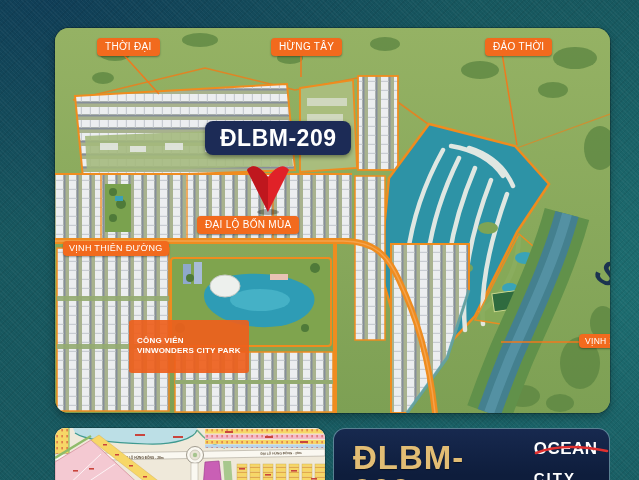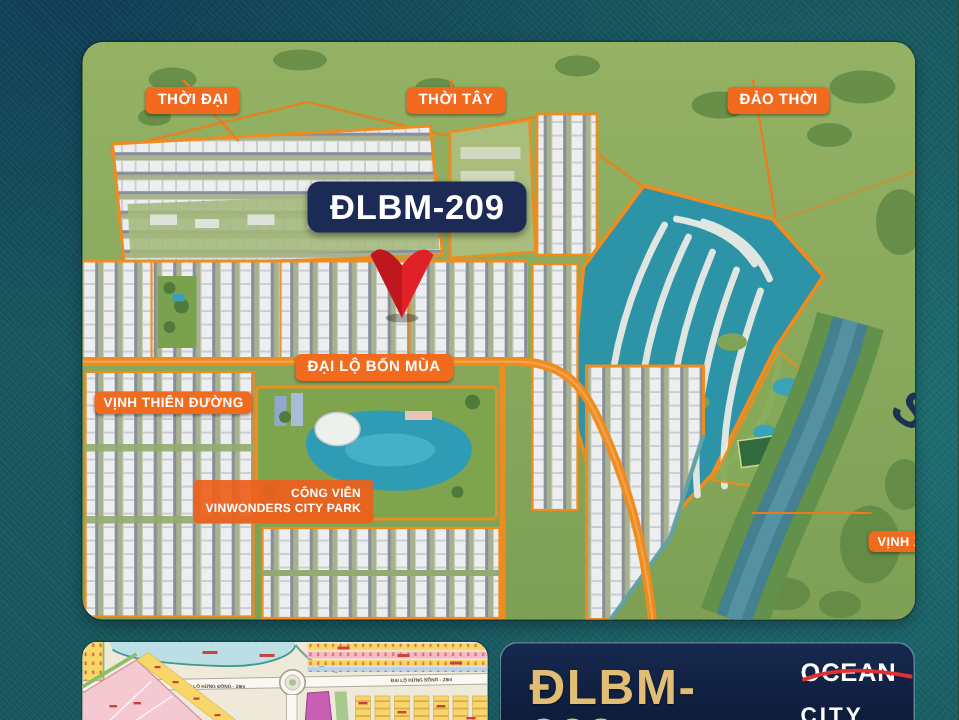--- a/index.html
+++ b/index.html
@@ -23,33 +23,33 @@
   #siteplan-panel{left:55px;top:428px;width:270px;height:52px;border-radius:10px 10px 0 0;
     background:#efe9da;box-shadow:0 0 0 1px rgba(0,0,0,.2);}
   #footer-panel{left:333px;top:428px;width:277px;height:52px;border-radius:12px 12px 0 0;
     background:linear-gradient(180deg,#17294f 0%,#0e1d3c 90%);
     border:1px solid rgba(150,210,215,.55);border-bottom:none;
     display:flex;align-items:flex-start;gap:13px;padding:9px 0 0 19px;box-sizing:border-box;}
   svg{display:block;}
   .overlay{position:absolute;left:0;top:0;}
 
   .area-label{
-    position:absolute;background:#f26a1d;color:#fff;font-weight:bold;
+    position:absolute;background:#f26a1d;color:#fff;font-weight:normal;
     font-size:10px;line-height:1.2;padding:3px 8px;border-radius:4px;
-    letter-spacing:.3px;white-space:nowrap;box-shadow:0 1px 2px rgba(0,0,0,.35);margin-top:20px;
+    letter-spacing:.3px;white-space:nowrap;box-shadow:0 1px 2px rgba(0,0,0,.35);
   }
   .area-label.small{font-size:8.5px;padding:2px 6px;}
   .badge{
     position:absolute;background:#1c2b56;color:#fff;font-weight:bold;
     font-size:23px;line-height:1.15;padding:4px 15px;border-radius:8px;
     letter-spacing:.5px;white-space:nowrap;box-shadow:0 2px 4px rgba(0,0,0,.4);
   }
   .park-label{
     position:absolute;background:rgba(238,95,28,.92);color:#fff;font-weight:bold;
-    text-align:right;font-size:8px;line-height:1.3;padding:4px 8px;border-radius:3px;
+    text-align:left;font-size:8px;line-height:1.3;padding:16px 8px;border-radius:3px;
     letter-spacing:.2px;white-space:nowrap;
   }
   #pin{position:absolute;left:188px;top:132px;width:50px;height:54px;}
 
   #footer-code{color:#e2bd74;font-size:33px;font-weight:bold;letter-spacing:1px;
     line-height:1;padding-top:3px;text-shadow:0 1px 1px rgba(0,0,0,.5);}
   #brand{position:relative;width:76px;color:#fff;font-weight:bold;line-height:1;padding-top:2px;}
   #brand .top{font-size:17px;letter-spacing:.5px;}
   #brand .bottom{font-size:15px;letter-spacing:2px;margin-top:13px;}
   #brand svg{position:absolute;left:0;top:6px;}
@@ -214,21 +214,21 @@
         <path d="M67,25 L104,66"></path>
           <path d="M246,25 L246,49"></path>
         <path d="M447,25 L462,117"></path>
           <path d="M446,314 L526,314" stroke-width="1.3"></path>
       </g>
 
       <ellipse cx="213" cy="184" rx="11" ry="3" fill="rgba(0,0,0,.3)"></ellipse>
     </svg>
 
     <div class="area-label" style="left:42px;top:10px;">THỜI ĐẠI</div>
-    <div class="area-label" style="left:216px;top:10px;">THỜI TÂY</div>
+    <div class="area-label" style="left:216px;top:10px;">HỪNG TÂY</div>
     <div class="area-label" style="left:430px;top:10px;">ĐẢO THỜI</div>
     <div class="badge" style="left:150px;top:93px;">ĐLBM-209</div>
 
     <svg id="pin" viewBox="0 0 50 54">
       <path d="M25,52 L4,10 Q12,0 25,17 Q38,0 46,10 Z" fill="#e02228"></path>
       <path d="M25,52 L4,10 Q12,0 25,17 Z" fill="#b8151c" opacity=".85"></path>
     </svg>
 
     <div class="area-label" style="left:142px;top:188px;">ĐẠI LỘ BỐN MÙA</div>
     <div class="area-label small" style="left:8px;top:213px;font-size:9px;">VỊNH THIÊN ĐƯỜNG</div>

